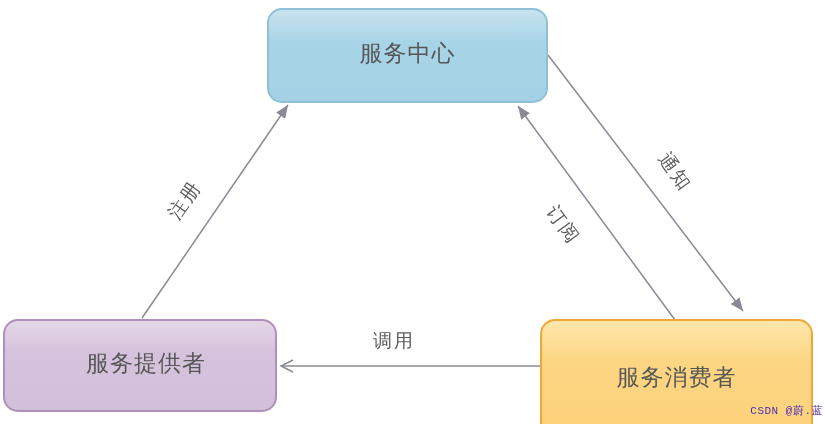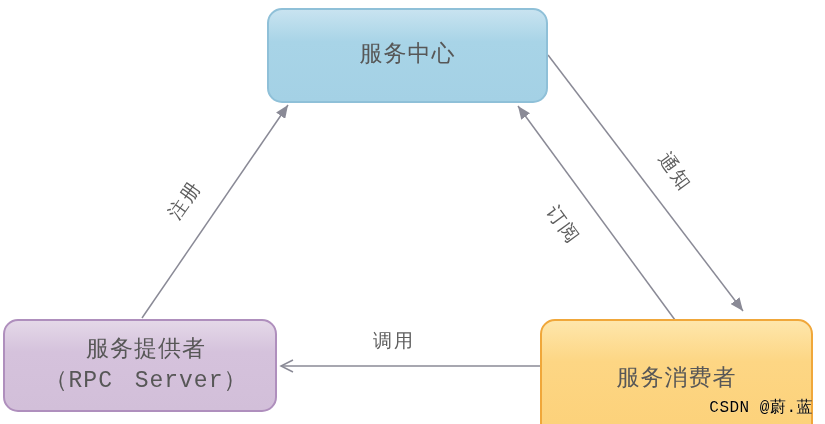--- a/index.html
+++ b/index.html
@@ -53,23 +53,23 @@
     font-size: 19px;
     white-space: nowrap;
     letter-spacing: 2px;
   }
   .label-register  { left: 185px; top: 200px; transform: translate(-50%,-50%) rotate(-55deg); }
   .label-subscribe { left: 563px; top: 225px; transform: translate(-50%,-50%) rotate(54deg); }
   .label-notify    { left: 675px; top: 172px; transform: translate(-50%,-50%) rotate(54deg); }
   .label-invoke    { left: 394px; top: 341px; transform: translate(-50%,-50%); }
   .watermark {
     position: absolute;
-    right: 12px; bottom: 6px;
-    font-size: 16px;
-    color: #000000;
+    right: 2px; bottom: 6px;
+    font-size: 11px;
+    color: #4c1d95;
     letter-spacing: 0.5px;
     text-shadow: 0 0 1px rgba(255,255,255,0.6);
     z-index: 5;
   }
 </style>
 </head>
 <body>
 
 <div class="canvas">
 
@@ -87,21 +87,20 @@
     <line x1="548" y1="55" x2="743" y2="311" stroke="#8a8a96" stroke-width="1.5" marker-end="url(#arrowFilled)"></line>
     <line x1="540" y1="366" x2="281" y2="366" stroke="#8a8a96" stroke-width="1.5" marker-end="url(#arrowOpen)"></line>
   </svg>
 
   <div class="node node-registry">
     <div class="title">服务中心</div>
   </div>
 
   <div class="node node-server">
     <div class="title">服务提供者</div>
-    <div class="subtitle">（RPC Server）</div>
   </div>
 
   <div class="node node-client">
     <div class="title">服务消费者</div>
   </div>
 
   <div class="edge-label label-register">注册</div>
   <div class="edge-label label-subscribe">订阅</div>
   <div class="edge-label label-notify">通知</div>
   <div class="edge-label label-invoke">调用</div>

